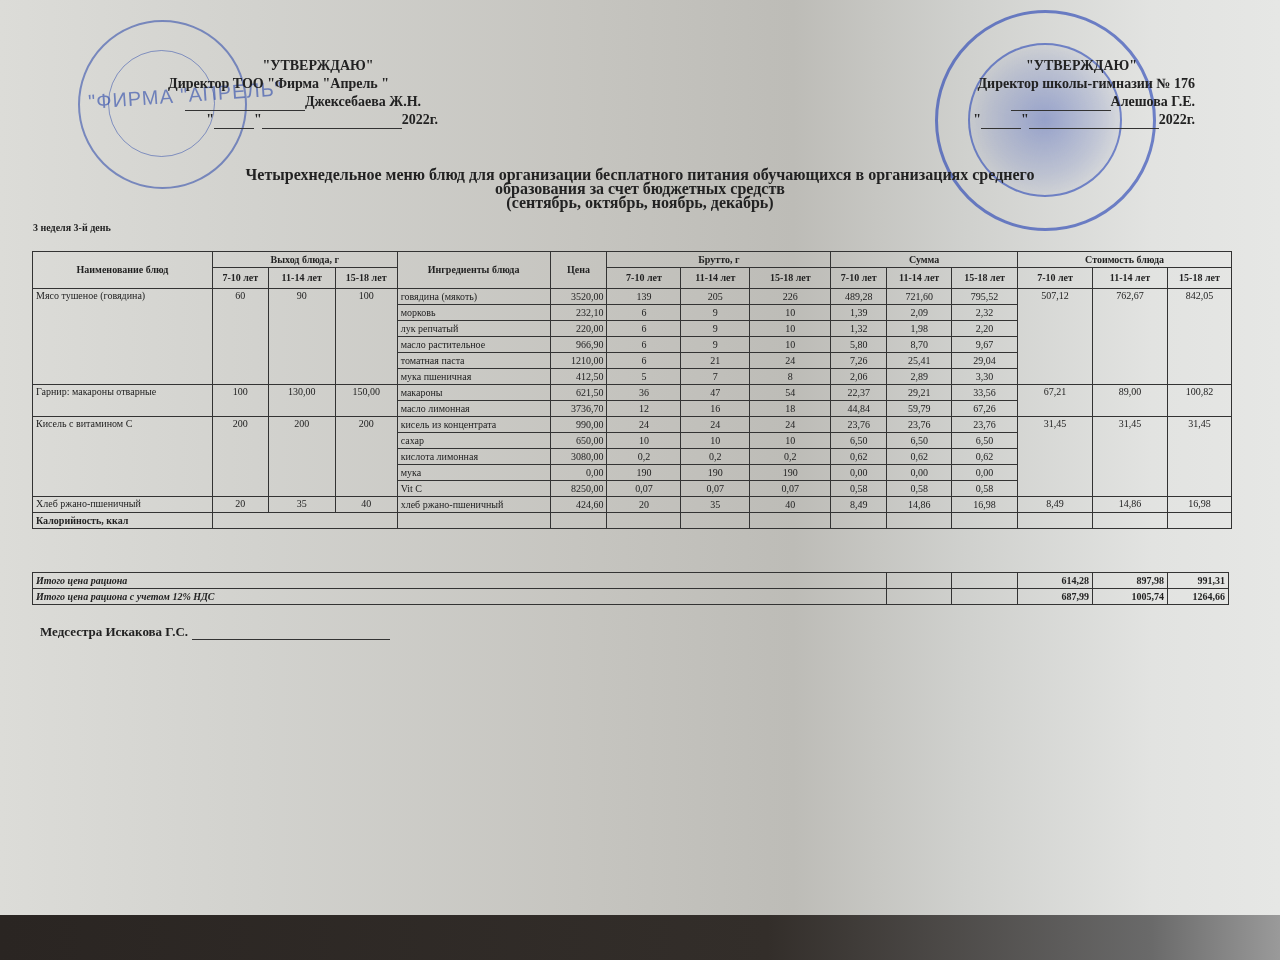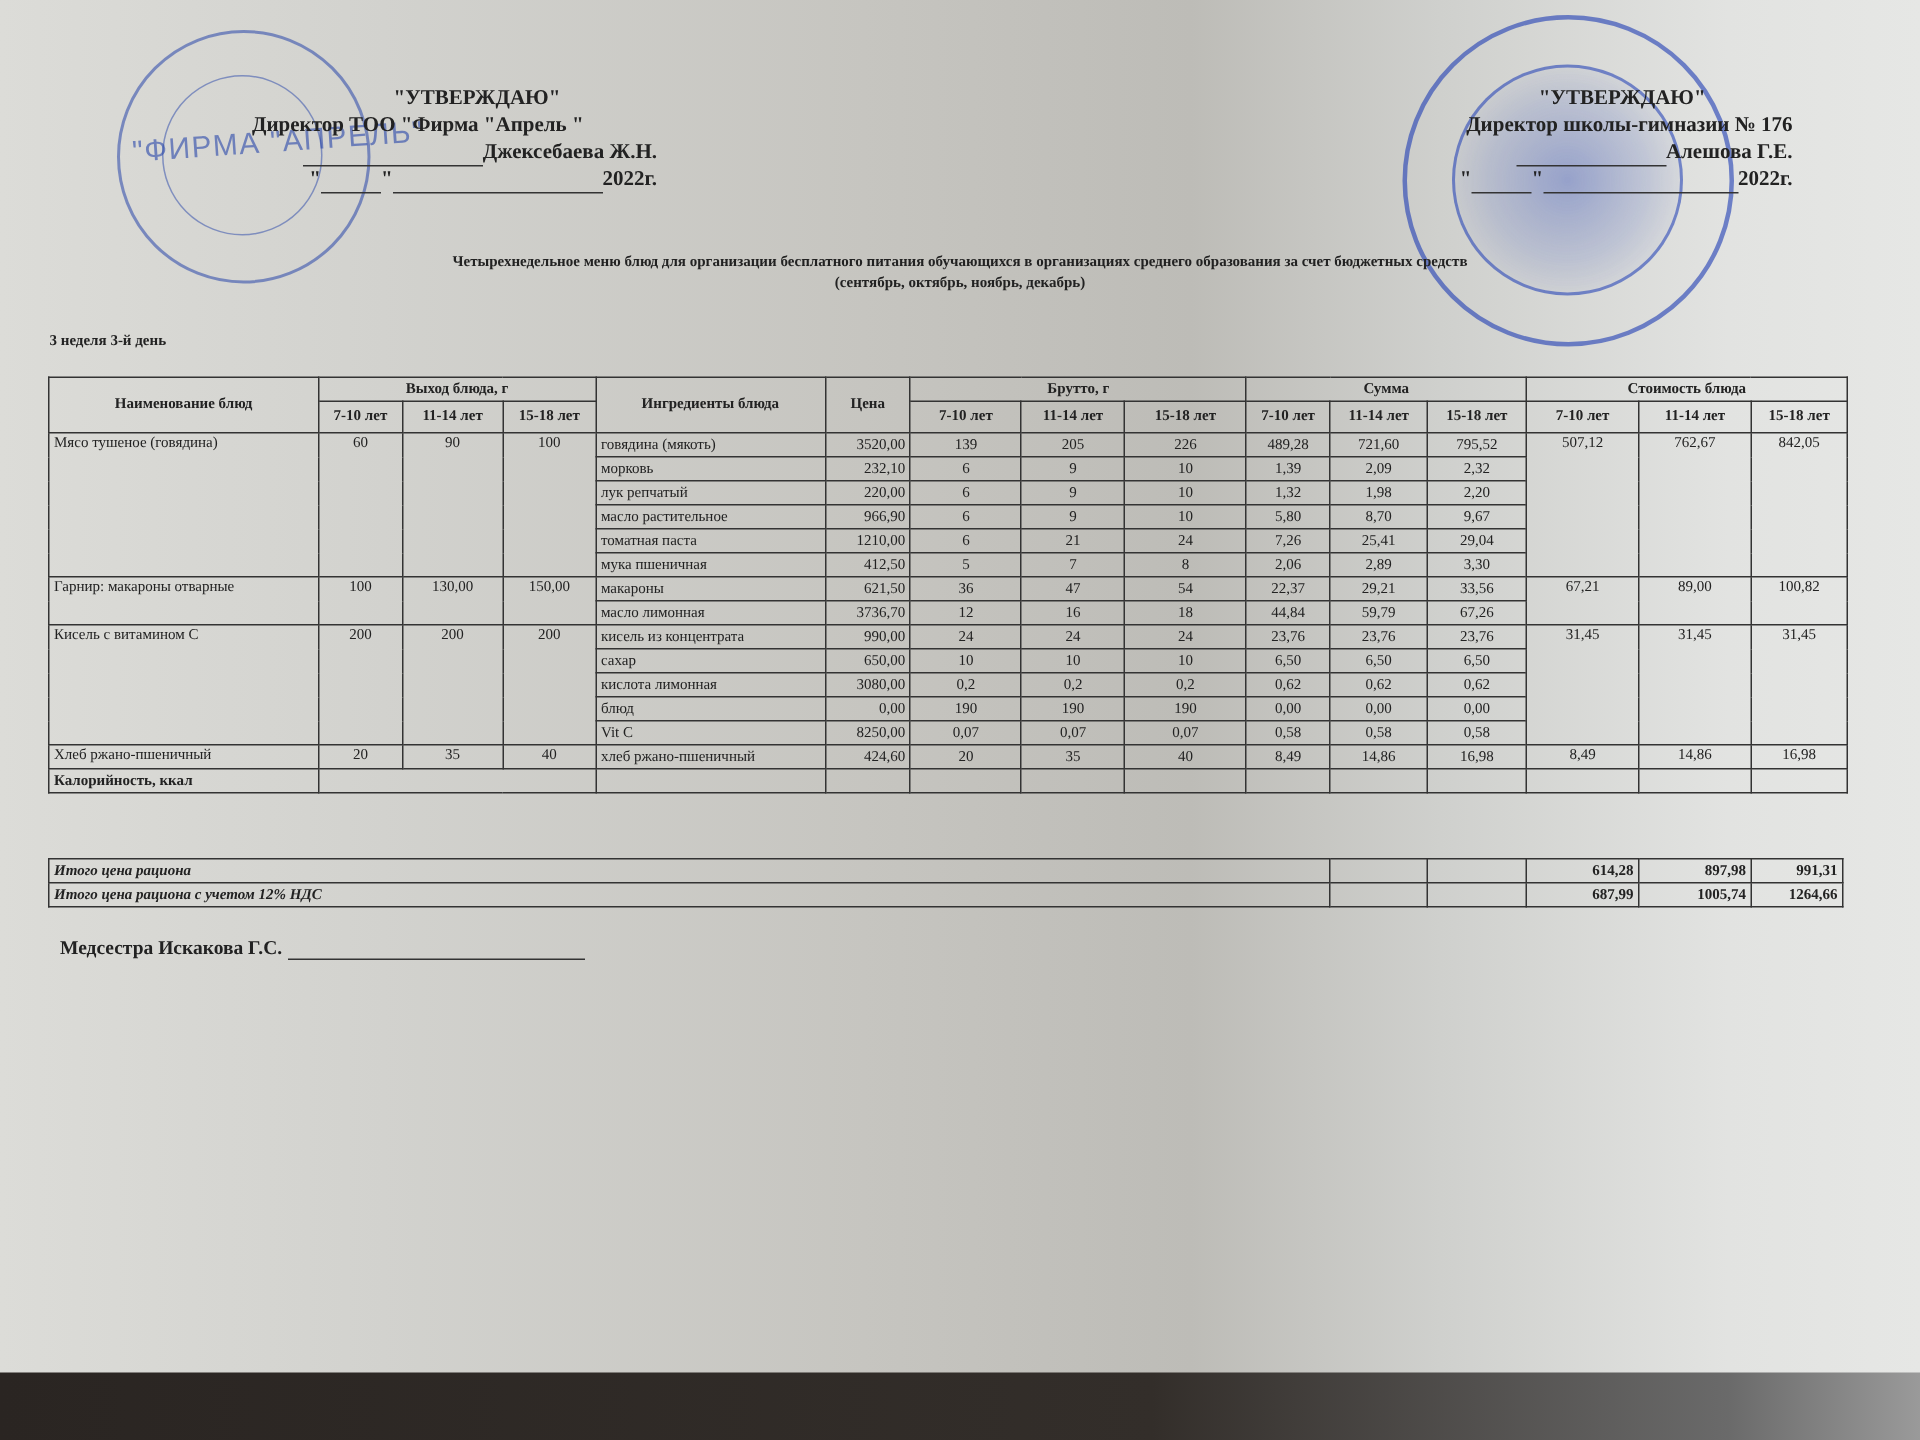--- a/index.html
+++ b/index.html
@@ -21,29 +21,29 @@
   }
   .stamp-left{left:78px;top:20px;width:165px;height:165px;}
   .stamp-left .inner{position:absolute;left:28px;top:28px;width:105px;height:105px;border-radius:50%;border:1.5px solid rgba(40,70,170,0.5);}
   .stamp-left .txt{position:absolute;left:8px;top:62px;font-size:20px;font-family:"Liberation Sans",sans-serif;letter-spacing:1px;transform:rotate(-4deg);white-space:nowrap;}
   .stamp-right{left:935px;top:10px;width:215px;height:215px;border:3px solid rgba(30,60,180,0.6);}
   .stamp-right .inner{position:absolute;left:30px;top:30px;width:150px;height:150px;border-radius:50%;border:2px solid rgba(30,60,180,0.55);background:radial-gradient(circle,rgba(30,60,180,0.35) 0%,rgba(30,60,180,0.15) 50%,rgba(30,60,180,0.05) 70%);}
   .approve{position:absolute;font-weight:bold;font-size:14px;line-height:18px;}
   .approve .line{white-space:nowrap;}
   .a-left{left:168px;top:57px;width:270px;}
   .a-left .l1{text-align:center;padding-left:30px;}
-  .a-left .l3{text-align:right;}
+  .a-left .l3{text-align:center;}
   .a-left .l4{text-align:right;}
   .a-right{left:928px;top:57px;width:267px;}
   .a-right .l1{text-align:center;padding-left:40px;}
   .a-right .l2{text-align:right;}
   .a-right .l3{text-align:right;}
   .a-right .l4{text-align:right;}
   .uline{display:inline-block;border-bottom:1px solid #333;height:14px;vertical-align:bottom;}
-  .title{position:absolute;left:215px;top:168px;width:850px;text-align:center;font-weight:bold;font-size:10px;line-height:14px;}
+  .title{position:absolute;left:215px;top:168px;width:850px;text-align:center;font-weight:bold;font-size:16px;line-height:14px;}
   .week{position:absolute;left:33px;top:222px;font-weight:bold;font-size:10px;}
   table{border-collapse:collapse;font-size:10px;}
   .menu{position:absolute;left:32px;top:251px;width:1200px;}
   .menu td,.menu th{border:1px solid #333;padding:0 3px;height:15px;line-height:14px;}
   .menu th{font-weight:bold;text-align:center;height:20px;}
   .menu .hdr-group th{height:15px;}
   .c{text-align:center;}
   .r{text-align:right;}
   .l{text-align:left;}
   .vt{vertical-align:top;}
@@ -257,21 +257,21 @@
         <td class="l">кислота лимонная</td>
         <td class="r">3080,00</td>
         <td class="c">0,2</td>
         <td class="c">0,2</td>
         <td class="c">0,2</td>
         <td class="c">0,62</td>
         <td class="c">0,62</td>
         <td class="c">0,62</td>
       </tr>
       <tr>
-        <td class="l">блюд</td>
+        <td class="l">мука</td>
         <td class="r">0,00</td>
         <td class="c">190</td>
         <td class="c">190</td>
         <td class="c">190</td>
         <td class="c">0,00</td>
         <td class="c">0,00</td>
         <td class="c">0,00</td>
       </tr>
       <tr>
         <td class="l">Vit C</td>

